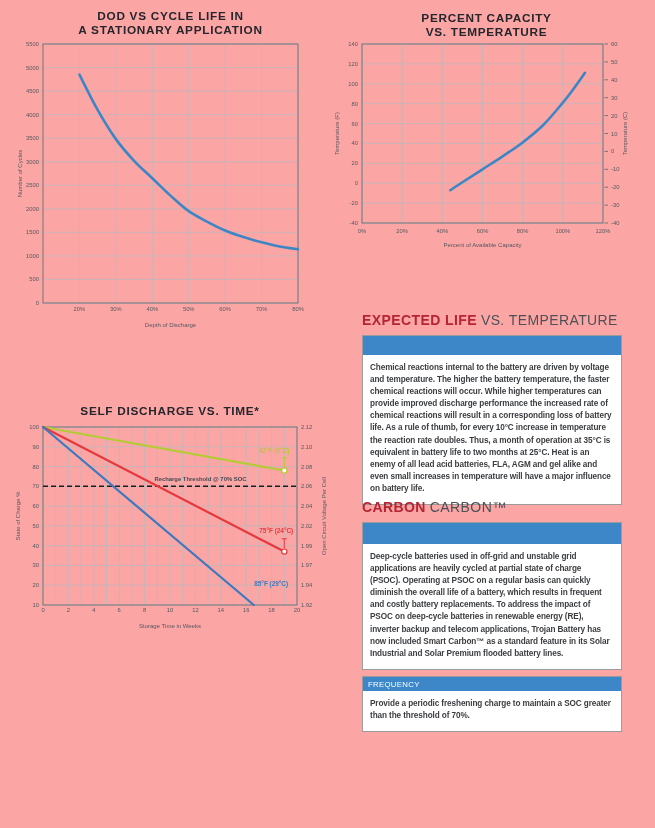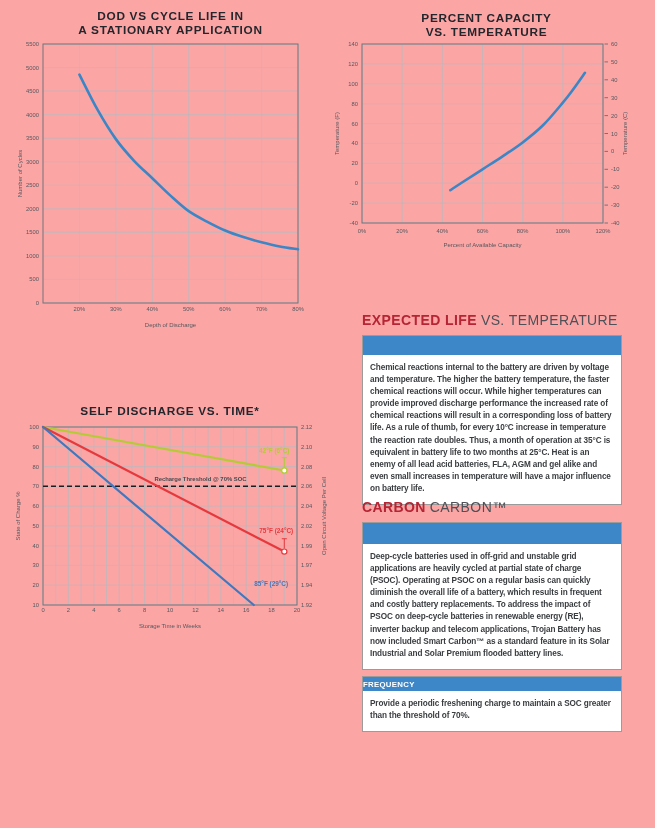--- a/index.html
+++ b/index.html
@@ -23,21 +23,21 @@
   #sec-expected-life{top:313px;}
   #sec-smart-carbon{top:500px;}
   #sec-periodic-charge{top:676px;}
   .sec-h{margin:0 0 7px 0;font-size:14px;line-height:15px;letter-spacing:.4px;font-weight:bold;}
   .sec-h .accent{color:var(--accent-red,#b52533);}
   .sec-h .rest{color:var(--heading-gray,#4d5157);font-weight:normal;margin-left:4px;}
   .info-box{border:1px solid var(--panel-border,#9b9b9b);background:#fff;}
   .info-bar{background:var(--panel-bar-blue,#3d87c9);height:19px;display:flex;align-items:center;}
   #sec-smart-carbon .info-bar{height:21px;}
   #sec-periodic-charge .info-bar{height:14px;}
-  .info-bar span{color:#fff;font-size:7.8px;font-weight:bold;letter-spacing:.3px;}
+  .info-bar span{color:#fff;font-size:7.8px;font-weight:normal;letter-spacing:.3px;padding-left:5px;}
   .info-body{margin:0;padding:7px 8px 9px 7px;font-size:8.2px;line-height:12.1px;
         font-weight:bold;color:var(--body-text,#3a3d40);letter-spacing:-.1px;}
 </style>
 </head>
 <body>
 
 <div class="page">
 
   <section class="chart" id="chart-dod">
     <div class="chart-title">

